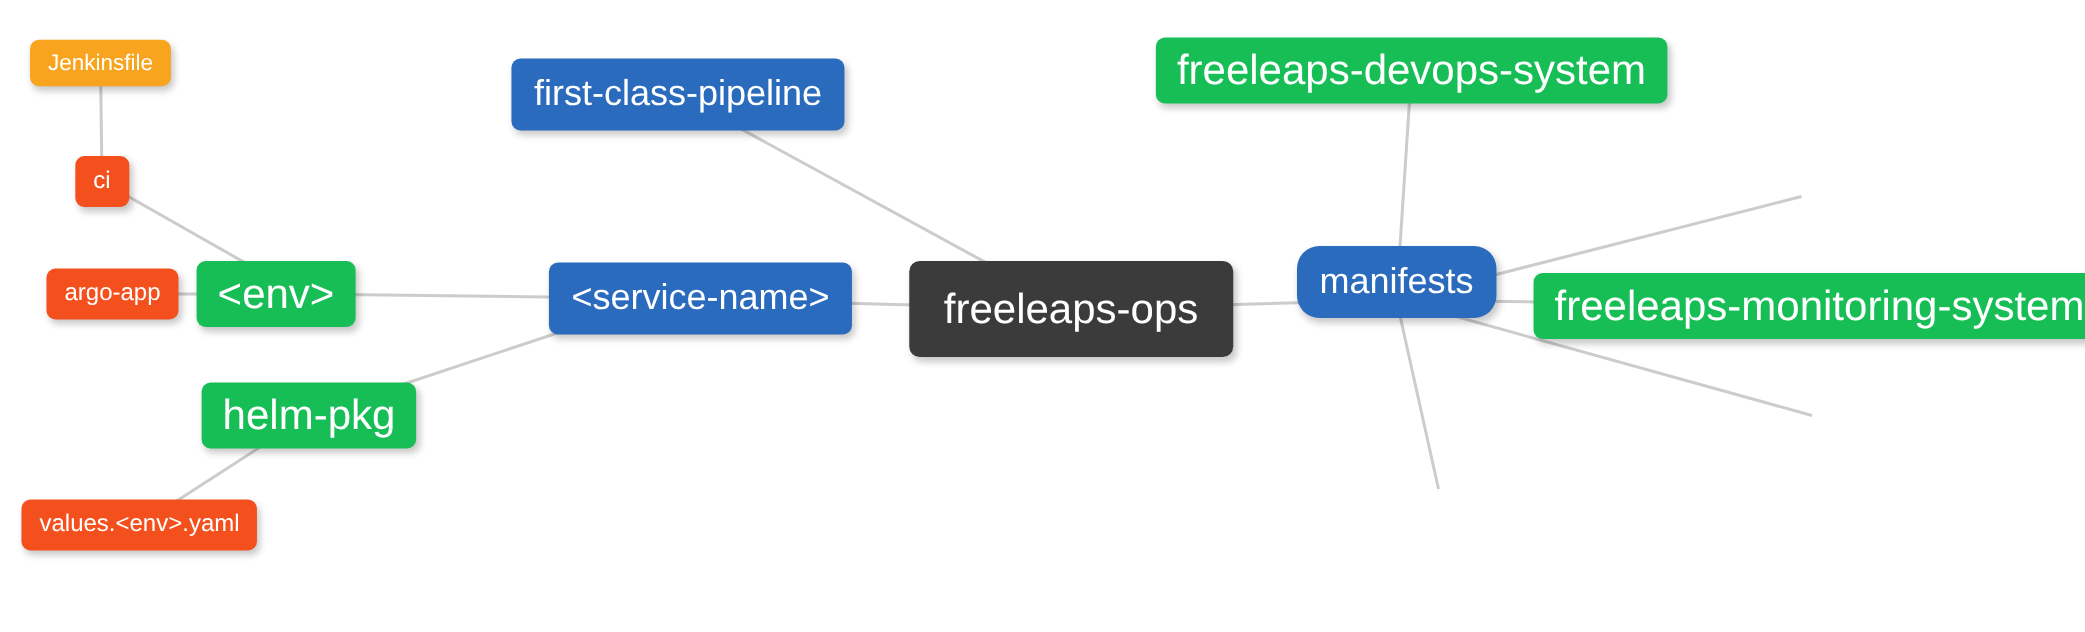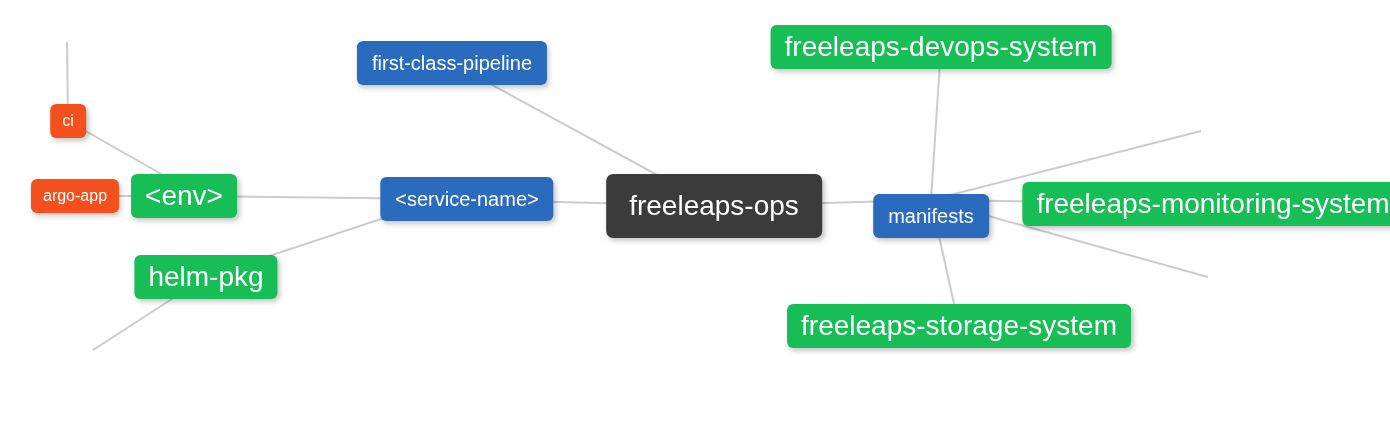--- a/index.html
+++ b/index.html
@@ -26,21 +26,21 @@
     color: #ffffff;
     white-space: nowrap;
     text-align: center;
     line-height: 1;
     border-radius: 6px;
     box-shadow: 2px 3px 5px rgba(0,0,0,0.22);
     cursor: pointer;
     user-select: none;
   }
   .node-root   { background: #3B3B3B; font-size: 28px; padding: 18px 23px; border-radius: 7px; }
-  .node-branch { background: #2A6BBE; font-size: 20px; padding: 12px 15px; }
+  .node-branch { background: #2A6BBE; font-size: 24px; padding: 12px 15px; }
   .node-green  { background: #16BE55; font-size: 28px; padding: 8px 14px; }
   .node-red    { background: #F4501D; font-size: 16px; padding: 9px 12px; }
   .node-amber  { background: #F9A41F; font-size: 15px; padding: 8px 12px; }
 </style>
 </head>
 <body>
 
 <div class="canvas">
 
   <svg class="edge-layer" viewBox="0 0 1390 421" xmlns="http://www.w3.org/2000/svg">
@@ -53,25 +53,26 @@
     <line x1="452" y1="63" x2="714" y2="206"></line>
     <line x1="441" y1="199" x2="714" y2="206"></line>
     <line x1="714" y1="206" x2="931" y2="200"></line>
     <line x1="931" y1="200" x2="941" y2="47"></line>
     <line x1="931" y1="200" x2="1201" y2="131"></line>
     <line x1="931" y1="200" x2="1213" y2="204"></line>
     <line x1="931" y1="200" x2="1208" y2="277"></line>
     <line x1="931" y1="200" x2="959" y2="326"></line>
   </svg>
 
+  <div class="node node-amber" style="left:67px;  top:42px;">Jenkinsfile</div>
   <div class="node node-red" style="left:68px;  top:121px;">ci</div>
   <div class="node node-red" style="left:75px;  top:196px;">argo-app</div>
   <div class="node node-green" style="left:184px; top:196px;">&lt;env&gt;</div>
   <div class="node node-green" style="left:206px; top:277px;">helm-pkg</div>
+  <div class="node node-red" style="left:93px;  top:350px;">values.&lt;env&gt;.yaml</div>
   <div class="node node-branch" style="left:452px; top:63px;">first-class-pipeline</div>
   <div class="node node-branch" style="left:441px; top:199px;margin-left:26px;">&lt;service-name&gt;</div>
   <div class="node node-root" style="left:714px; top:206px;">freeleaps-ops</div>
-  <div class="node node-branch" style="left:931px; top:216px;">manifests</div>
+  <div class="node node-branch" style="left:931px; top:188px;border-radius:15px;">manifests</div>
   <div class="node node-green" style="left:941px; top:47px;">freeleaps-devops-system</div>
   <div class="node node-green" style="left:1213px;top:204px;">freeleaps-monitoring-system</div>
-  <div class="node node-green" style="left:959px; top:326px;">freeleaps-storage-system</div>
 
 </div>
 
 </body></html>

